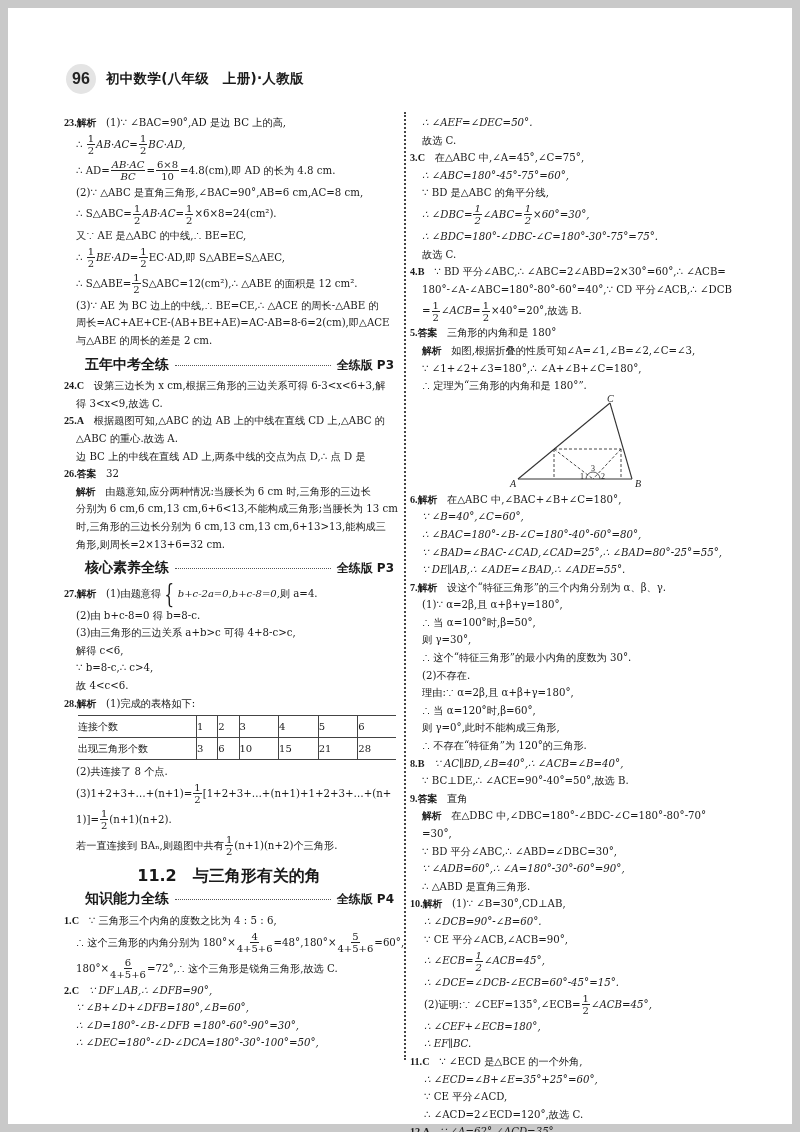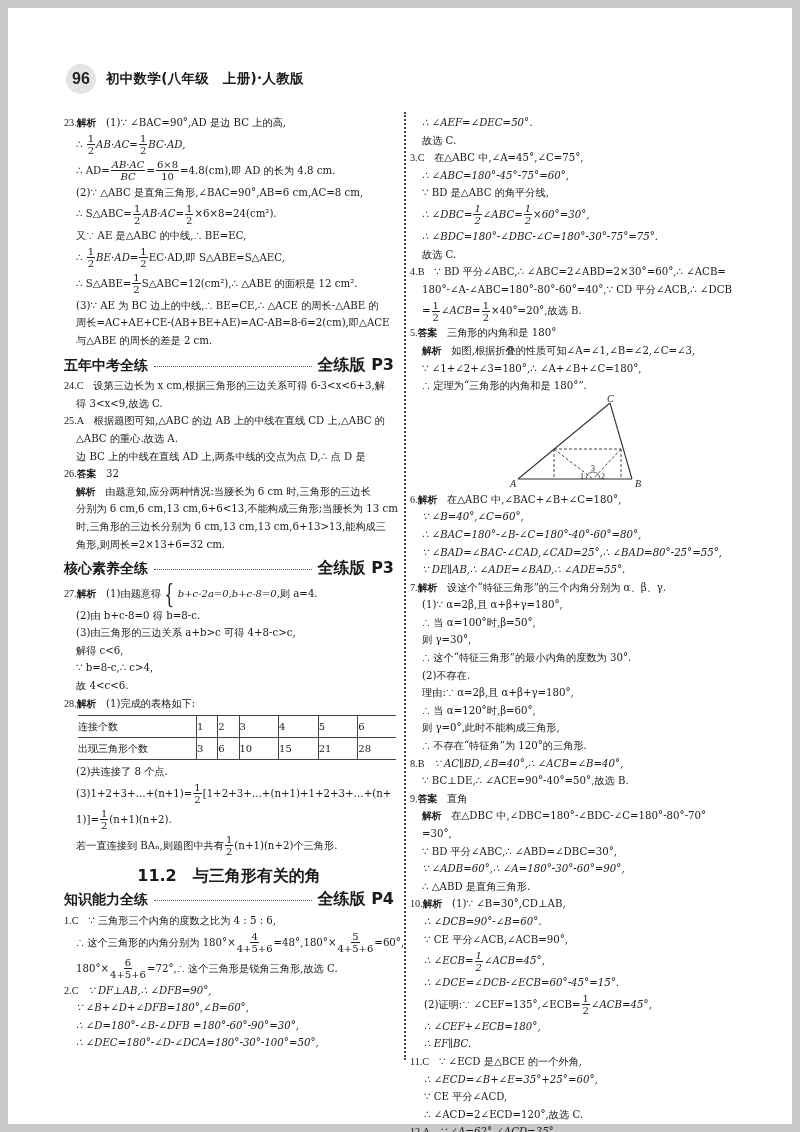--- a/index.html
+++ b/index.html
@@ -20,32 +20,32 @@
   .col { position: absolute; top: 106px; font-size: 10.2px; line-height: 17.6px; }
   .col.left { left: 56px; width: 330px; }
   .col.right { left: 402px; width: 330px; }
   .divider {
     position: absolute; left: 396px; top: 104px; height: 948px; width: 0;
     border-left: 2px dotted #444;
   }
   .p { margin: 0; white-space: nowrap; }
   .ind { padding-left: 12px; }
   .ind2 { padding-left: 14px; }
-  .num { font-weight: normal; font-family: "Liberation Serif", serif; }
+  .num { font-weight: bold; font-family: "Liberation Serif", serif; }
   .kw { font-weight: bold; font-family: "DejaVu Sans", sans-serif; font-size: 9.8px; }
   i, .it { font-style: italic; }
   .frac { display: inline-flex; flex-direction: column; align-items: center; vertical-align: middle; line-height: 11px; font-size: 10px; margin: 0 1px; }
   .frac .n { border-bottom: 1px solid #222; padding: 0 1px; }
   .tall { line-height: 26px; }
   .sec {
     display: flex; align-items: baseline; margin: 6px 0 3px 0;
   }
-  .sec .t { font-family: "DejaVu Sans", sans-serif; font-size: 14px; font-weight: bold; white-space: nowrap; }
+  .sec .t { font-family: "DejaVu Sans", sans-serif; font-size: 14px; font-weight: bold; white-space: nowrap; margin-left: 21px; }
   .sec .dots { flex: 1; border-bottom: 1.5px dotted #555; margin: 0 6px; transform: translateY(-3px); }
-  .sec .r { font-family: "DejaVu Sans", sans-serif; font-size: 16px; font-weight: bold; white-space: nowrap; }
+  .sec .r { font-family: "DejaVu Sans", sans-serif; font-size: 12px; font-weight: bold; white-space: nowrap; }
   .chapter { text-align: center; font-family: "DejaVu Sans", sans-serif; font-size: 16px; font-weight: bold; margin: 8px 0 2px 0; }
   table.tbl { border-collapse: collapse; margin: 3px 0 3px 14px; width: 318px; font-size: 10px; }
   table.tbl td { border-top: 1px solid #444; border-bottom: 1px solid #444; border-left: 1px solid #444; text-align: left; height: 21px; padding: 0; }
   table.tbl td:first-child { border-left: none; width: 118px; }
   .brace { display: inline-flex; align-items: center; vertical-align: middle; }
   .brace .b { font-size: 26px; line-height: 26px; font-family: "DejaVu Serif", serif; transform: scaleX(0.6); }
   .brace .lines { display: inline-flex; flex-direction: row; line-height: 12px; font-size: 10px; }
   .fig { position: relative; height: 96px; }
 </style>
 </head>

